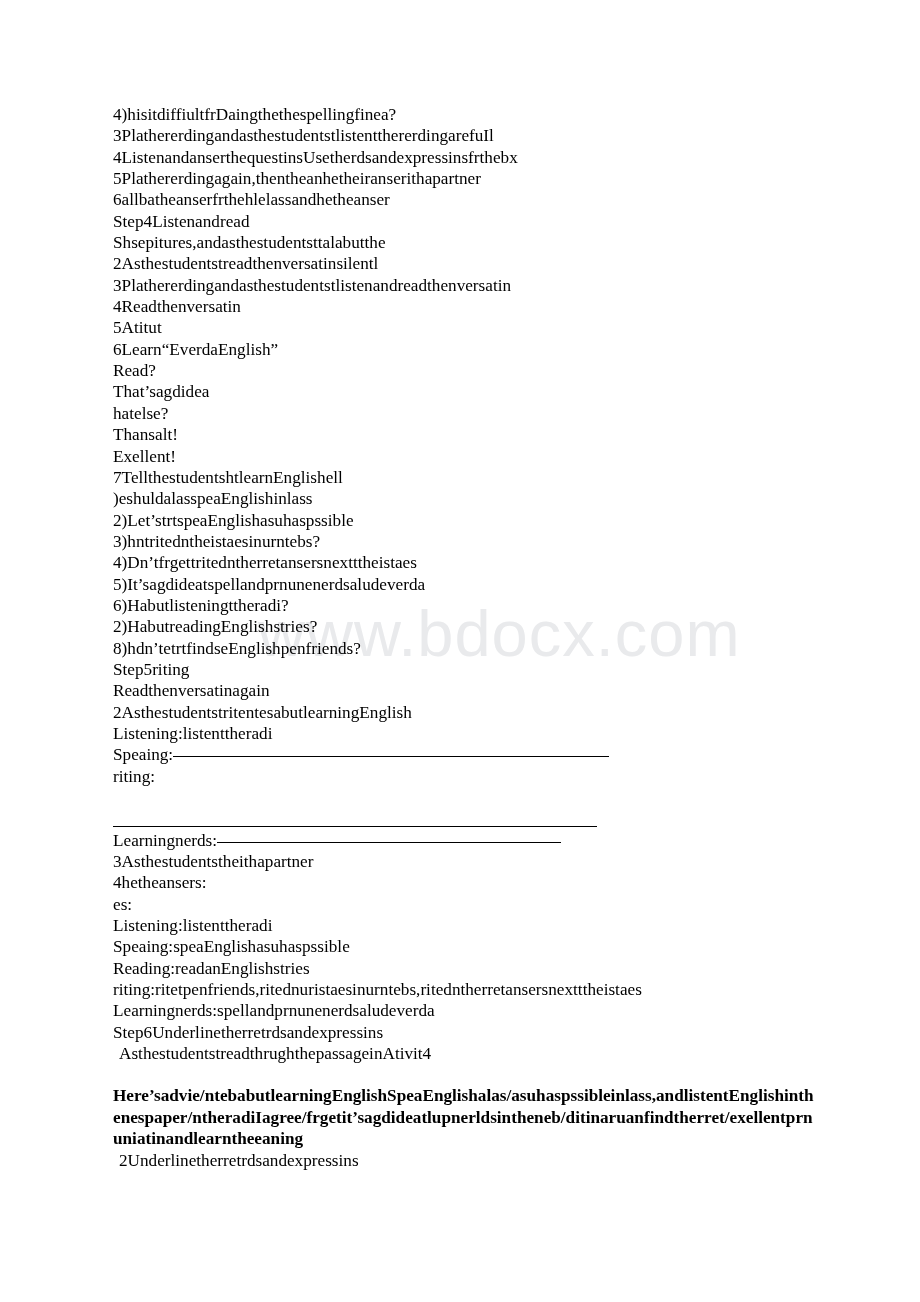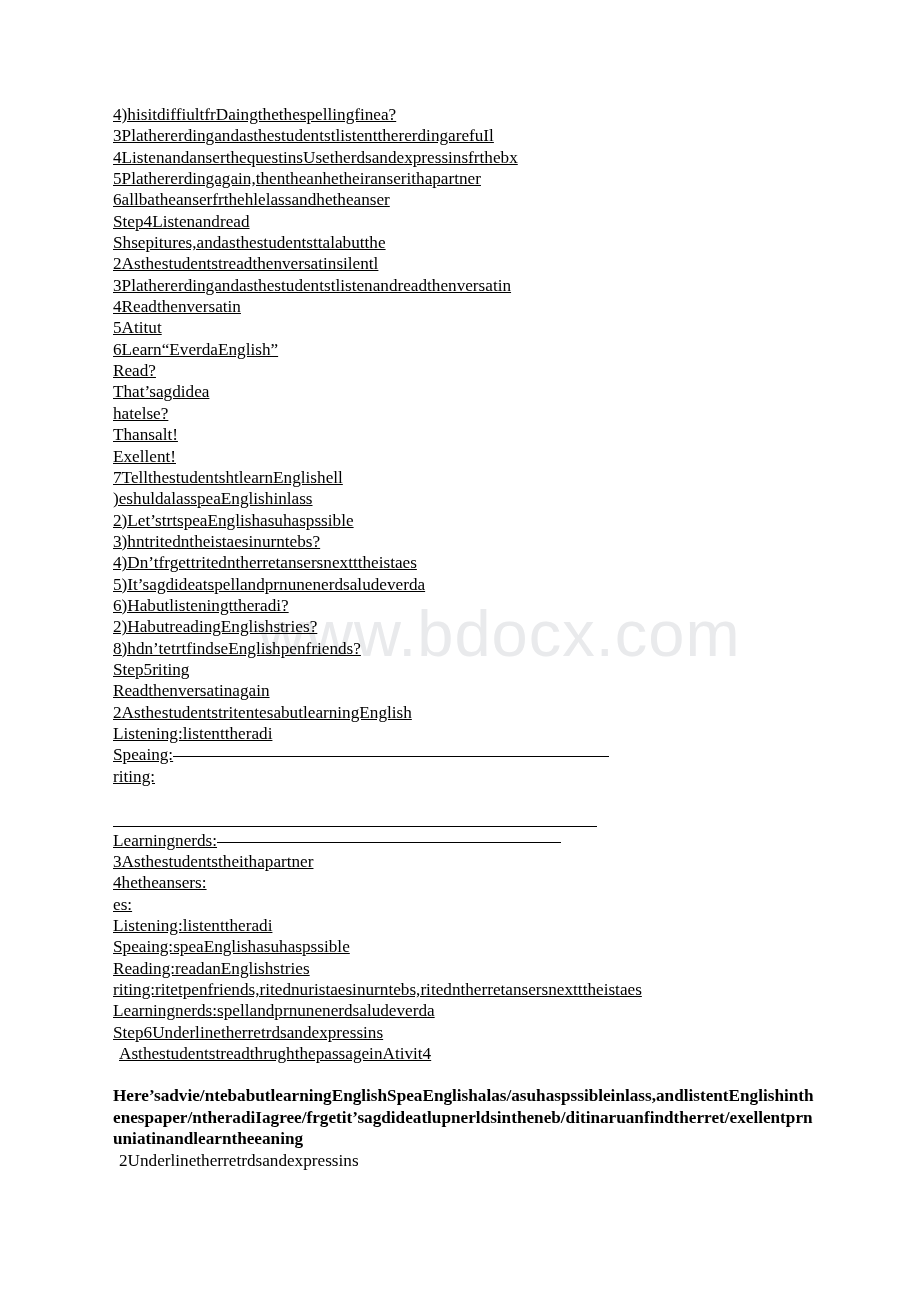--- a/index.html
+++ b/index.html
@@ -35,21 +35,20 @@
   }
   
   #content {
     position: absolute;
     left: 113px;
     top: 104px;
     width: 712px;
     z-index: 2;
     font-size: 17.2px;
     line-height: 21.35px;
-    text-decoration: underline;
   }
   .line {
     white-space: nowrap;
     margin: 0;
     padding: 0;
     height: 21.35px;
     line-height: 21.35px;
   }
   .line.indent {
     padding-left: 6px;

